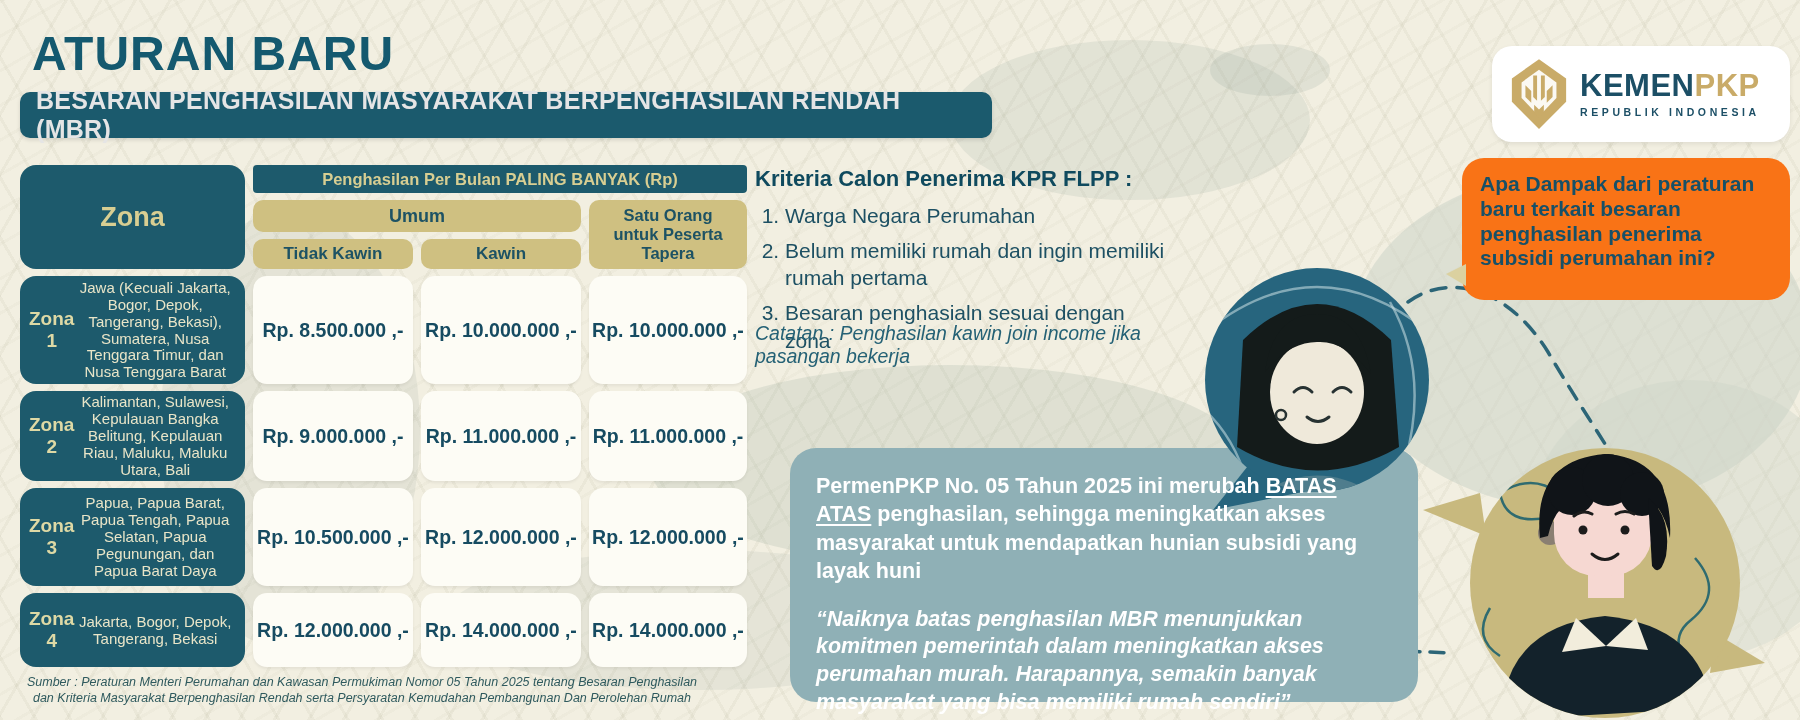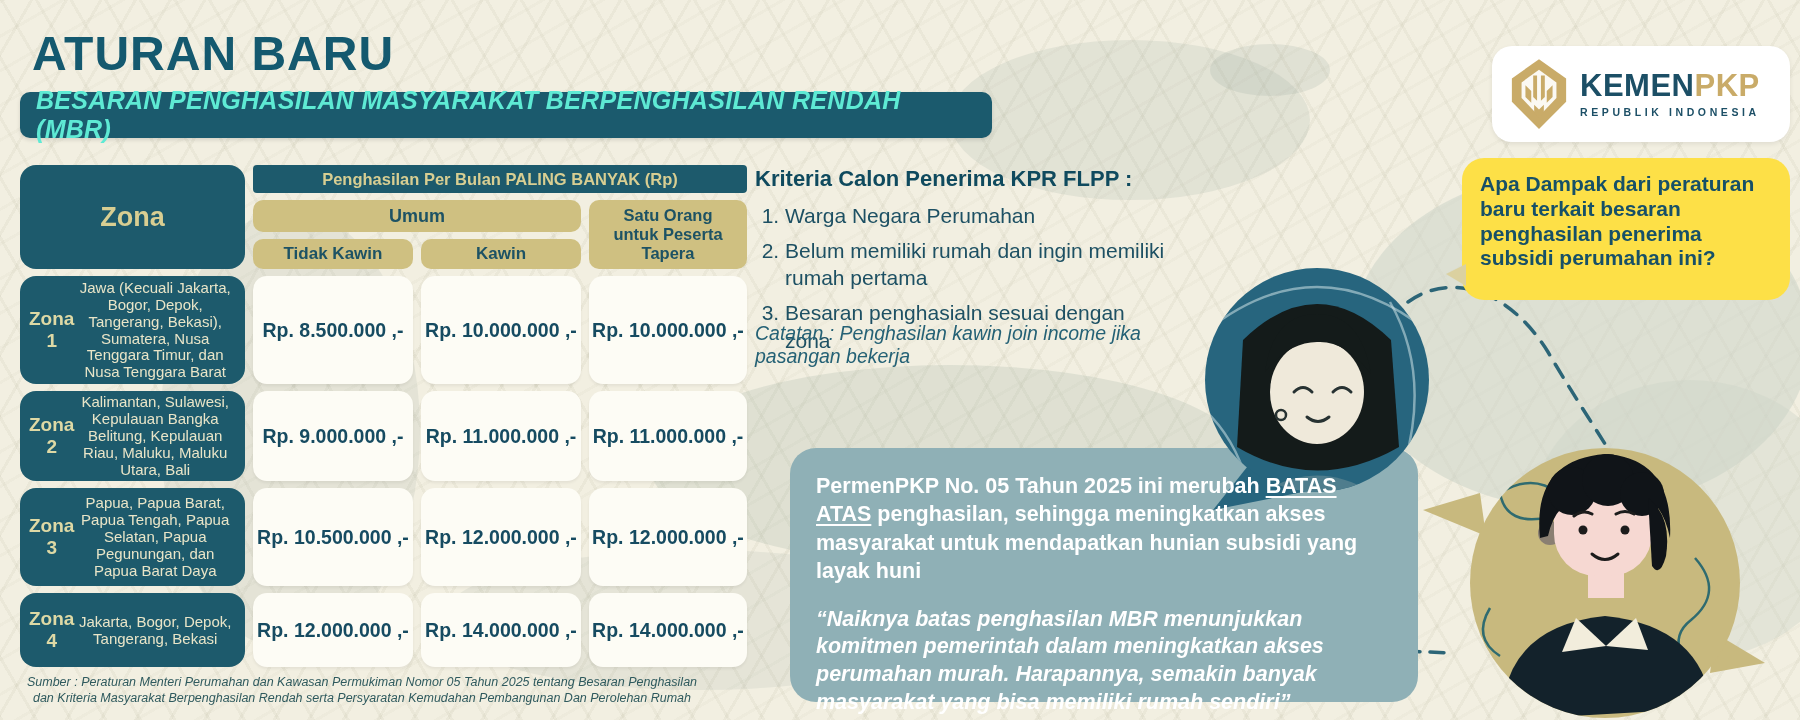--- a/index.html
+++ b/index.html
@@ -20,23 +20,22 @@
   .connector { position:absolute; inset:0; z-index:1; pointer-events:none; }
 
   
   .page-title {
     position:absolute; left:32px; top:26px; z-index:2;
     font-size:48px; font-weight:800; letter-spacing:1px; color:#14596f;
   }
   .subtitle-banner {
     position:absolute; left:20px; top:92px; width:972px; height:46px; z-index:2;
     background:#1b5a6d; border-radius:10px; display:flex; align-items:center;
-    padding:16px 16px; color:#5eead4; font-size:25px; font-weight:700; letter-spacing:0.3px;
+    padding:16px 16px; color:#e5e5e5; font-size:25px; font-weight:700; letter-spacing:0.3px;
     box-shadow:0 2px 4px rgba(0,0,0,0.12);
-    font-style:italic;
   }
   .logo-card {
     position:absolute; left:1492px; top:46px; width:298px; height:96px; z-index:2;
     background:#ffffff; border-radius:20px; display:flex; align-items:center;
     gap:10px; padding:9px 16px; box-shadow:0 2px 5px rgba(0,0,0,0.08);
   }
   .logo-text { display:flex; flex-direction:column; line-height:1; }
   .logo-name { font-size:31px; font-weight:800; letter-spacing:0.5px; }
   .logo-kemen { color:#1c4f66; } .logo-pkp { color:#c9ab68; }
   .logo-tagline { margin-top:6px; font-size:10.5px; font-weight:700; letter-spacing:3.6px; color:#1c4f66; }
@@ -74,21 +73,21 @@
   .criteria { position:absolute; left:755px; top:166px; width:420px; z-index:2; }
   .criteria-heading { font-size:22px; font-weight:700; color:#0f4a5e; }
   .criteria-list { margin-top:10px; padding-left:30px; font-size:21px; color:#1d5063; }
   .criteria-list li { margin-bottom:7px; line-height:1.32; }
   .criteria-note { position:absolute; left:755px; top:322px; width:400px; z-index:2;
     font-size:19.5px; font-style:italic; color:#246175; line-height:1.2; }
 
   
   .question-bubble {
     position:absolute; left:1462px; top:158px; width:328px; height:142px; z-index:2;
-    background:#fde047; border-radius:22px; padding:14px 18px;
+    background:#f97316; border-radius:22px; padding:14px 18px;
     font-size:21px; font-weight:700; color:#175067; line-height:1.18;
   }
   .question-bubble::after {
     content:""; position:absolute; left:-16px; bottom:14px;
     border-top:10px solid transparent; border-bottom:12px solid transparent;
     border-right:20px solid #dbd1a0;
   }
 
   
   .answer-bubble-bg {

